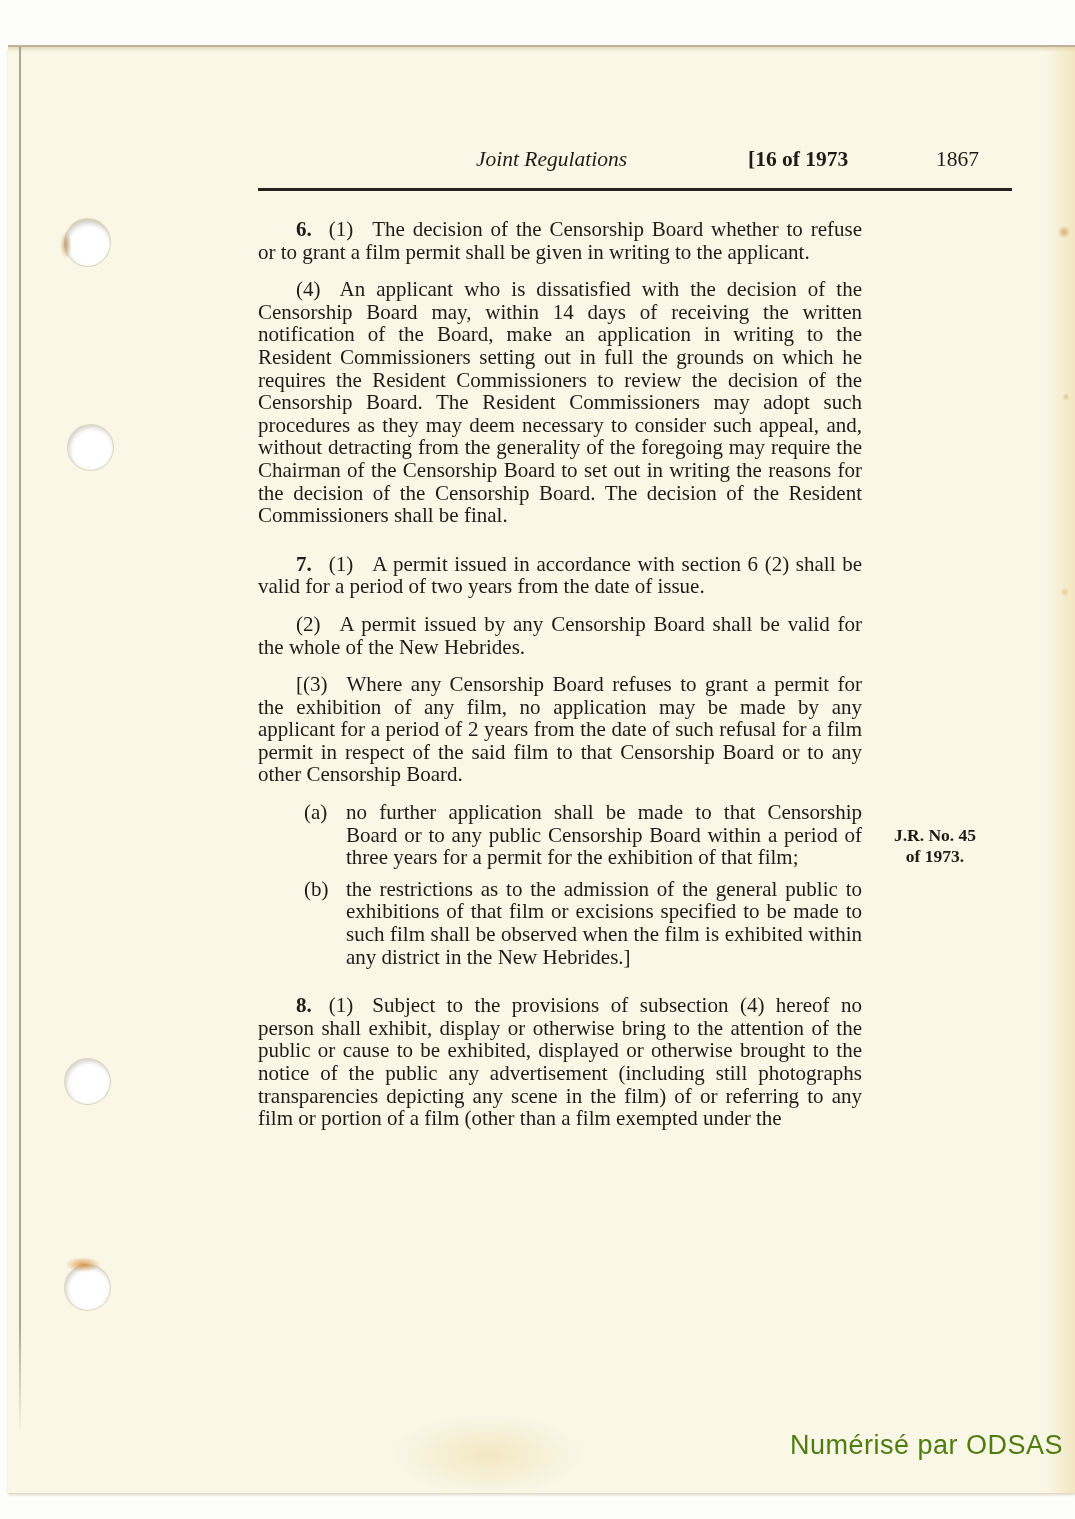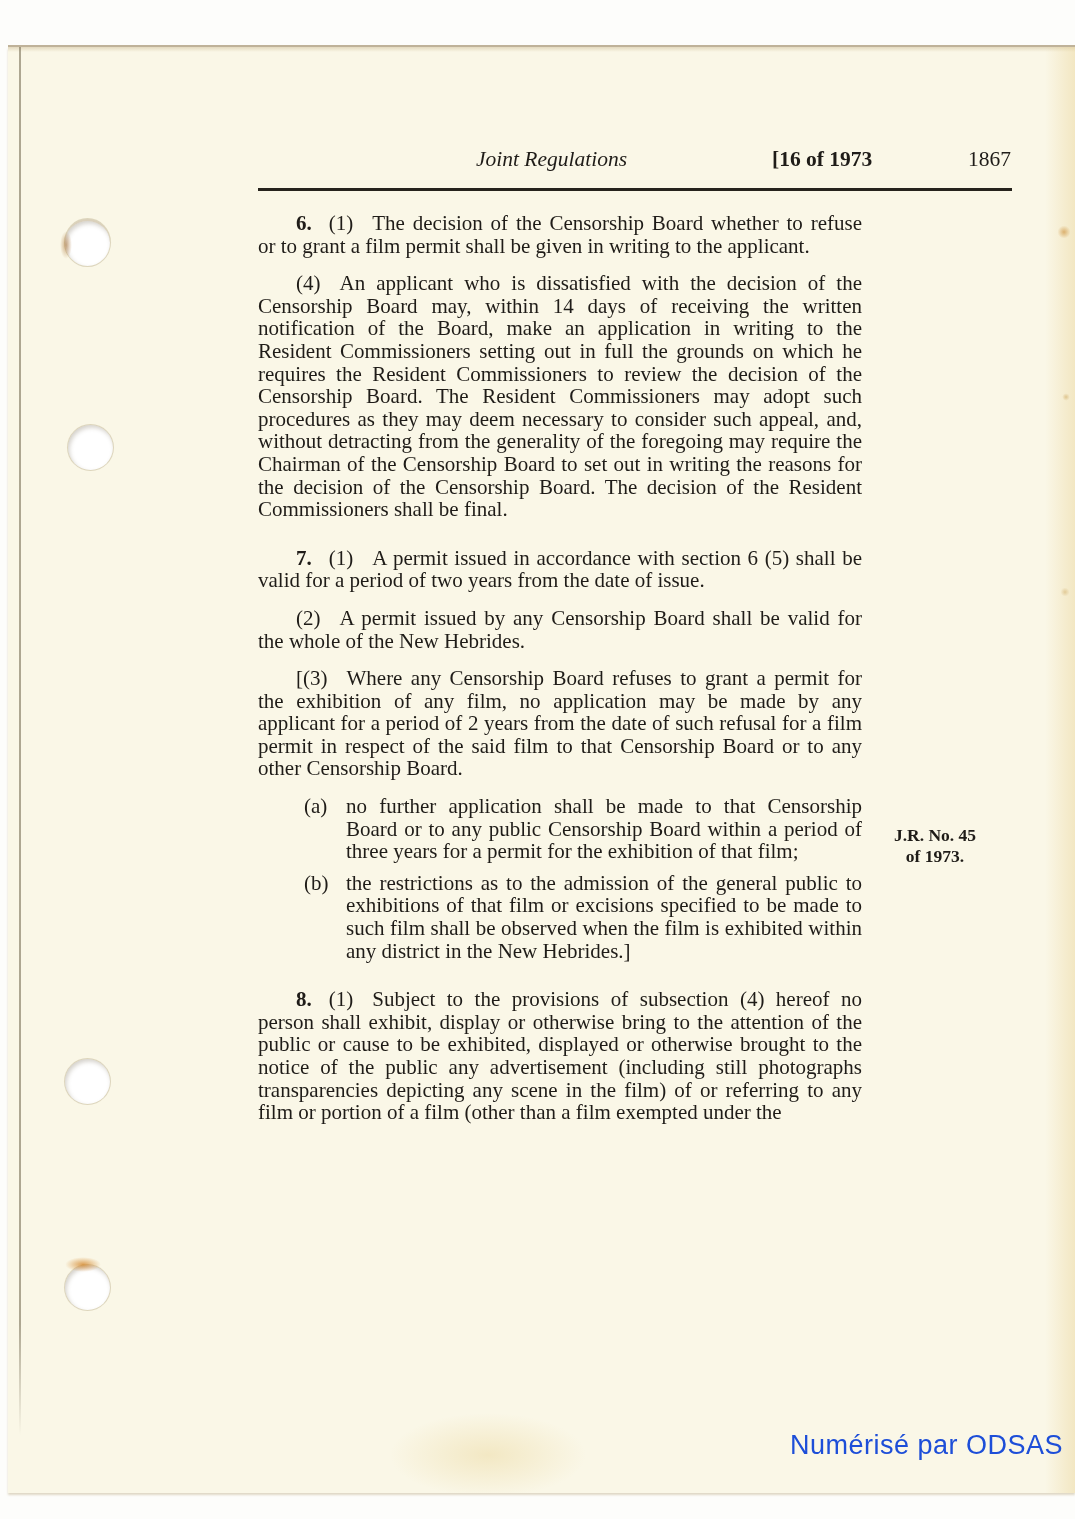--- a/index.html
+++ b/index.html
@@ -41,47 +41,47 @@
     background:radial-gradient(ellipse at center, rgba(160,96,26,.5), transparent 70%);
   }
   .hole.h1{border-top:2px solid rgba(150,120,60,.35);}
   .hole.h4::before{
     content:"";position:absolute;left:0px;top:-8px;width:36px;height:15px;border-radius:50%;
     background:radial-gradient(ellipse at center, rgba(207,122,22,.7), transparent 70%);
   }
   
   .hdr{position:absolute;top:100px;left:0;right:0;height:32px;color:#1f1c18;}
   .hdr .title{position:absolute;left:468px;font-style:italic;font-size:21.5px;}
-  .hdr .reg{position:absolute;left:764px;font-weight:700;font-size:21.5px;}
-  .hdr .pnum{position:absolute;left:928px;font-size:21.5px;margin-left:32px;}
+  .hdr .reg{position:absolute;left:740px;font-weight:700;font-size:21.5px;}
+  .hdr .pnum{position:absolute;left:928px;font-size:21.5px;}
   .rule{position:absolute;left:250px;top:141px;width:754px;height:2.6px;background:#26231d;}
   
   .bodycol{
-    position:absolute;left:250px;top:165px;width:604px;
+    position:absolute;left:250px;top:171px;width:604px;
     font-size:21px;line-height:22.6px;color:#1f1c18;
     text-align:justify;
   }
   .bodycol p{margin:0 0 15px;}
   .para{text-indent:38px;}
   .sec-gap{margin-top:26px !important;}
   .tight{margin-bottom:8px !important;}
   .snum{font-weight:700;padding-right:17px;}
   .pmark{padding-right:19px;}
   .item{position:relative;margin:0 0 9px 46px !important;padding-left:42px;}
   .item .imark{position:absolute;left:0;top:0;}
   
   .mnote{
     position:absolute;left:872px;top:778px;width:110px;
     font-size:17.5px;font-weight:700;line-height:21px;color:#1f1c18;text-align:center;
   }
   
   .wmark{
     position:absolute;right:12px;top:1430px;
     font-family:"Liberation Sans","DejaVu Sans",sans-serif;
-    font-size:27px;color:#1d4ed8;letter-spacing:.5px;
+    font-size:27px;color:#4d7c0f;letter-spacing:.5px;
   }
 </style>
 </head>
 <body>
 
 <div class="page">
 
   <div class="hole h1"></div>
   <div class="hole h2"></div>
   <div class="hole h3"></div>
@@ -95,21 +95,21 @@
   <div class="rule"></div>
 
   <div class="bodycol">
 
     <p class="para"><span class="snum">6.</span><span class="pmark">(1)</span><span>The decision of the Censorship Board whether to refuse or to grant a film permit shall be given in writing to the applicant.</span></p>
 
 
 
     <p class="para"><span class="pmark">(4)</span><span>An applicant who is dissatisfied with the decision of the Censorship Board may, within 14 days of receiving the written notification of the Board, make an application in writing to the Resident Commissioners setting out in full the grounds on which he requires the Resident Commissioners to review the decision of the Censorship Board. The Resident Commissioners may adopt such procedures as they may deem necessary to consider such appeal, and, without detracting from the generality of the foregoing may require the Chairman of the Censorship Board to set out in writing the reasons for the decision of the Censorship Board. The decision of the Resident Commissioners shall be final.</span></p>
 
-    <p class="para sec-gap"><span class="snum">7.</span><span class="pmark">(1)</span><span>A permit issued in accordance with section 6 (5) shall be valid for a period of two years from the date of issue.</span></p>
+    <p class="para sec-gap"><span class="snum">7.</span><span class="pmark">(1)</span><span>A permit issued in accordance with section 6 (2) shall be valid for a period of two years from the date of issue.</span></p>
 
     <p class="para"><span class="pmark">(2)</span><span>A permit issued by any Censorship Board shall be valid for the whole of the New Hebrides.</span></p>
 
     <p class="para"><span class="pmark">[(3)</span><span>Where any Censorship Board refuses to grant a permit for the exhibition of any film, no application may be made by any applicant for a period of 2 years from the date of such refusal for a film permit in respect of the said film to that Censorship Board or to any other Censorship Board.</span></p>
 
 
     <p class="item"><span class="imark">(a)</span><span>no further application shall be made to that Censorship Board or to any public Censorship Board within a period of three years for a permit for the exhibition of that film;</span></p>
 
     <p class="item"><span class="imark">(b)</span><span>the restrictions as to the admission of the general public to exhibitions of that film or excisions specified to be made to such film shall be observed when the film is exhibited within any district in the New Hebrides.]</span></p>
 

